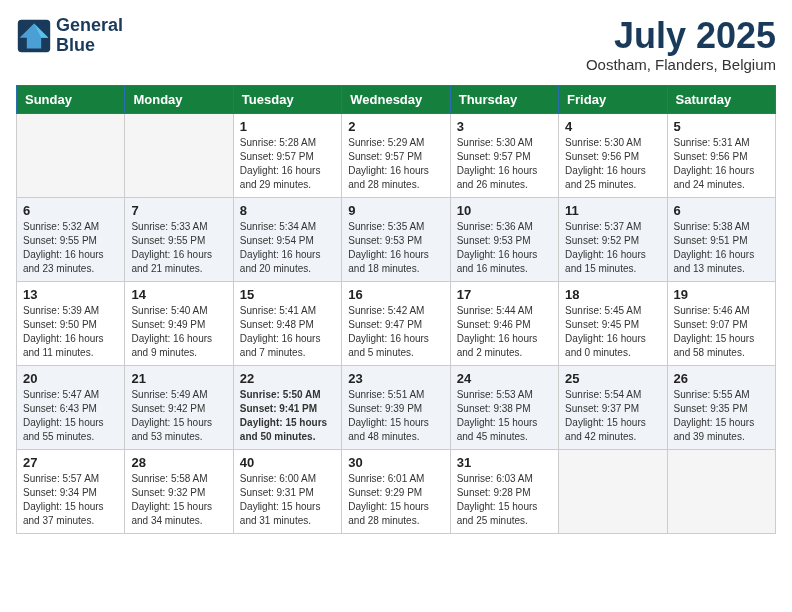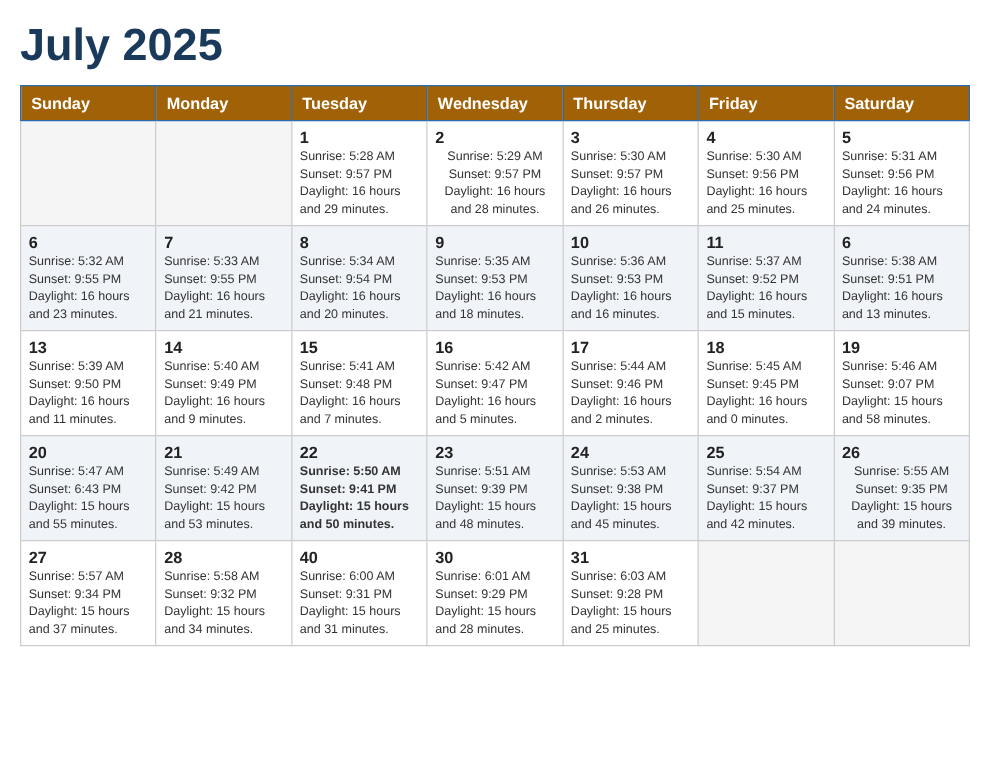--- a/index.html
+++ b/index.html
@@ -43,21 +43,21 @@
     .location {
       font-size: 15px;
       color: #333;
     }
     .calendar {
       width: 100%;
       border-collapse: collapse;
       border: 1px solid #ccc;
     }
     .calendar th {
-      background: #a16207;
+      background: #15803d;
       color: #fff;
       font-size: 13px;
       font-weight: bold;
       text-align: left;
       padding: 6px 8px;
       border: 1px solid #2b6cb0;
     }
     .calendar td {
       width: 14.28%;
       vertical-align: top;
@@ -84,22 +84,34 @@
       line-height: 1.4;
     }
     .row-alt td {
       background: #f0f4f8;
     }
   </style>
 </head>
 <body>
 
 <div class="header">
+  <div class="logo">
+    <svg class="logo-icon" viewBox="0 0 40 40">
+      <rect x="2" y="2" width="36" height="36" rx="4" fill="#1a3a5c"></rect>
+      <polygon points="20,6 36,22 28,22 28,34 12,34 12,22 4,22" fill="#4a9fd4"></polygon>
+      <polygon points="20,6 36,22 28,22" fill="#5bc0e8"></polygon>
+    </svg>
+    <div class="logo-text">
+      <div>General</div>
+      <div>Blue</div>
+    </div>
+  </div>
   <div class="title-block">
     <div class="month-title">July 2025</div>
+    <div class="location">Oostham, Flanders, Belgium</div>
   </div>
 </div>
 
 <table class="calendar">
   <thead>
     <tr>
     <th>Sunday</th>
         <th>Monday</th>
         <th>Tuesday</th>
         <th>Wednesday</th>
@@ -113,21 +125,21 @@
         <td class="empty"></td>
         <td class="empty"></td>
         <td>
           <span class="day-num">1</span>
           <div class="day-info" style="white-space: pre-line;">Sunrise: 5:28 AM
 Sunset: 9:57 PM
 Daylight: 16 hours and 29 minutes.</div>
         </td>
         <td>
           <span class="day-num">2</span>
-          <div class="day-info" style="white-space: pre-line; text-align: center;">Sunrise: 5:29 AM
+          <div class="day-info" style="white-space: pre-line;">Sunrise: 5:29 AM
 Sunset: 9:57 PM
 Daylight: 16 hours and 28 minutes.</div>
         </td>
         <td>
           <span class="day-num">3</span>
           <div class="day-info" style="white-space: pre-line;">Sunrise: 5:30 AM
 Sunset: 9:57 PM
 Daylight: 16 hours and 26 minutes.</div>
         </td>
         <td>
@@ -263,21 +275,21 @@
 Daylight: 15 hours and 45 minutes.</div>
         </td>
         <td>
           <span class="day-num">25</span>
           <div class="day-info" style="white-space: pre-line;">Sunrise: 5:54 AM
 Sunset: 9:37 PM
 Daylight: 15 hours and 42 minutes.</div>
         </td>
         <td>
           <span class="day-num">26</span>
-          <div class="day-info" style="white-space: pre-line; text-align: center;">Sunrise: 5:55 AM
+          <div class="day-info" style="white-space: pre-line;">Sunrise: 5:55 AM
 Sunset: 9:35 PM
 Daylight: 15 hours and 39 minutes.</div>
         </td>
       </tr>
       <tr>
         <td>
           <span class="day-num">27</span>
           <div class="day-info" style="white-space: pre-line;">Sunrise: 5:57 AM
 Sunset: 9:34 PM
 Daylight: 15 hours and 37 minutes.</div>

